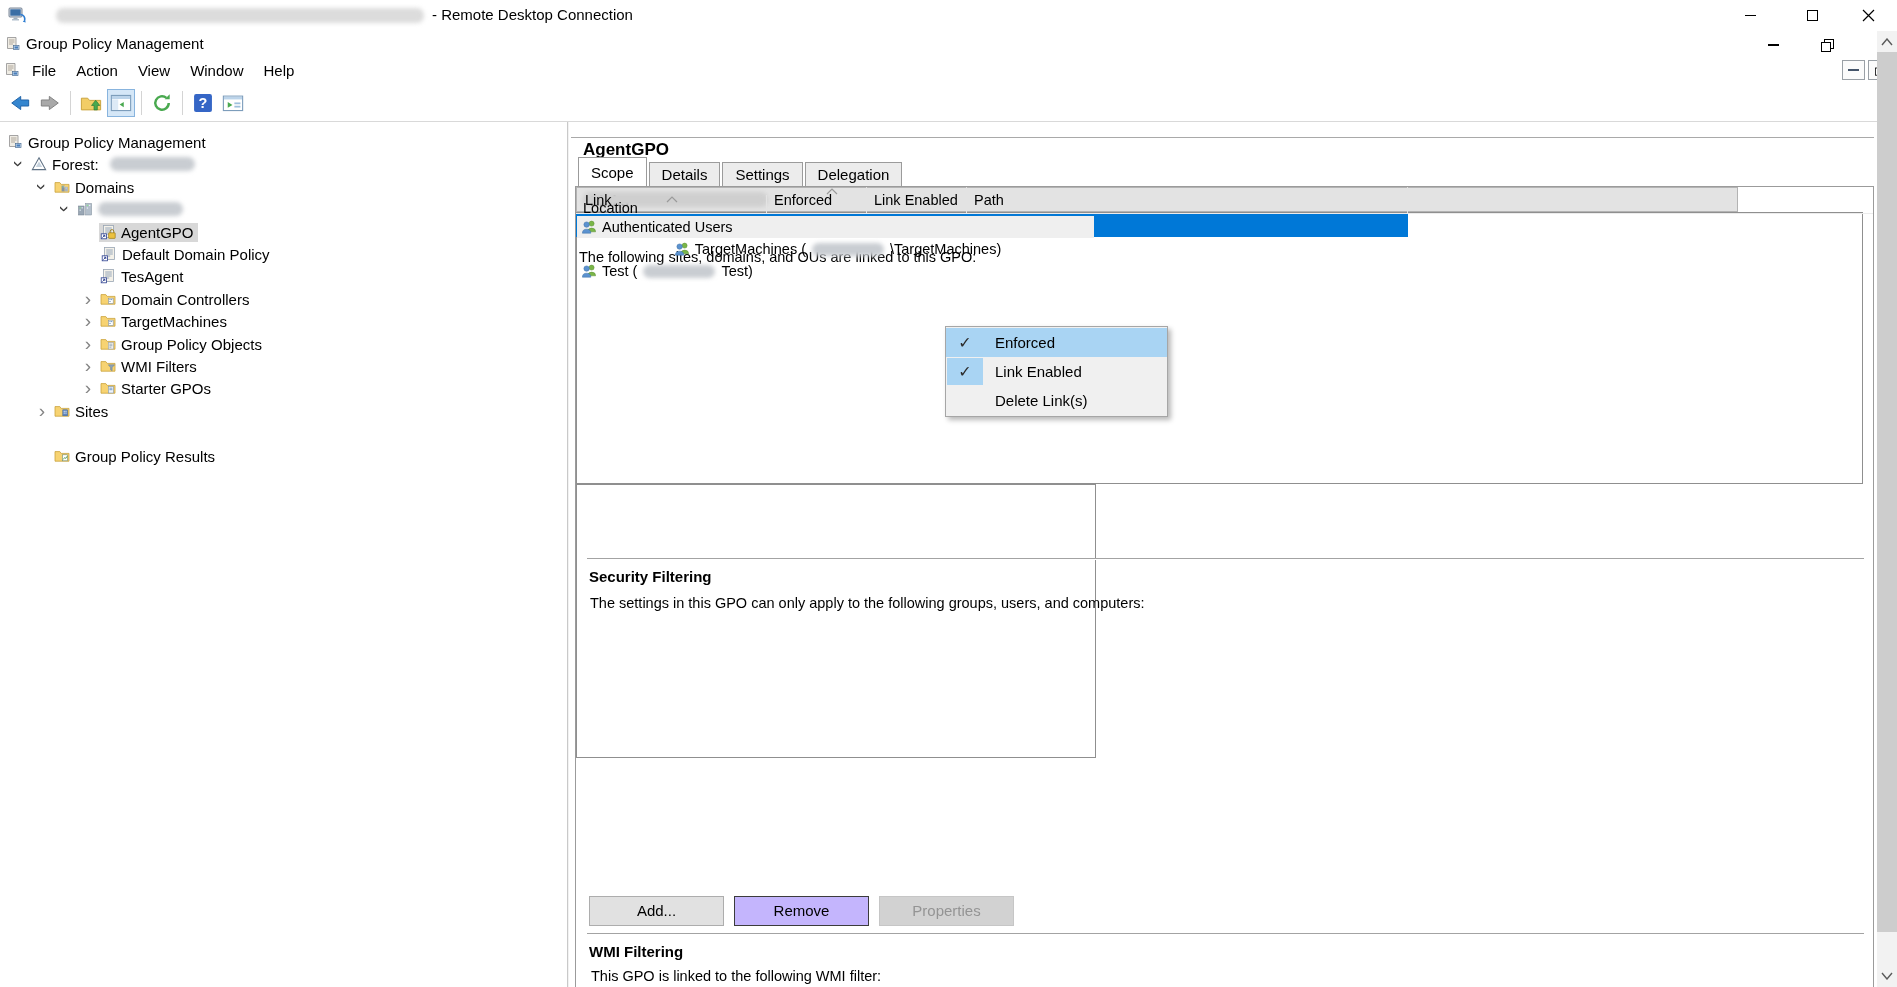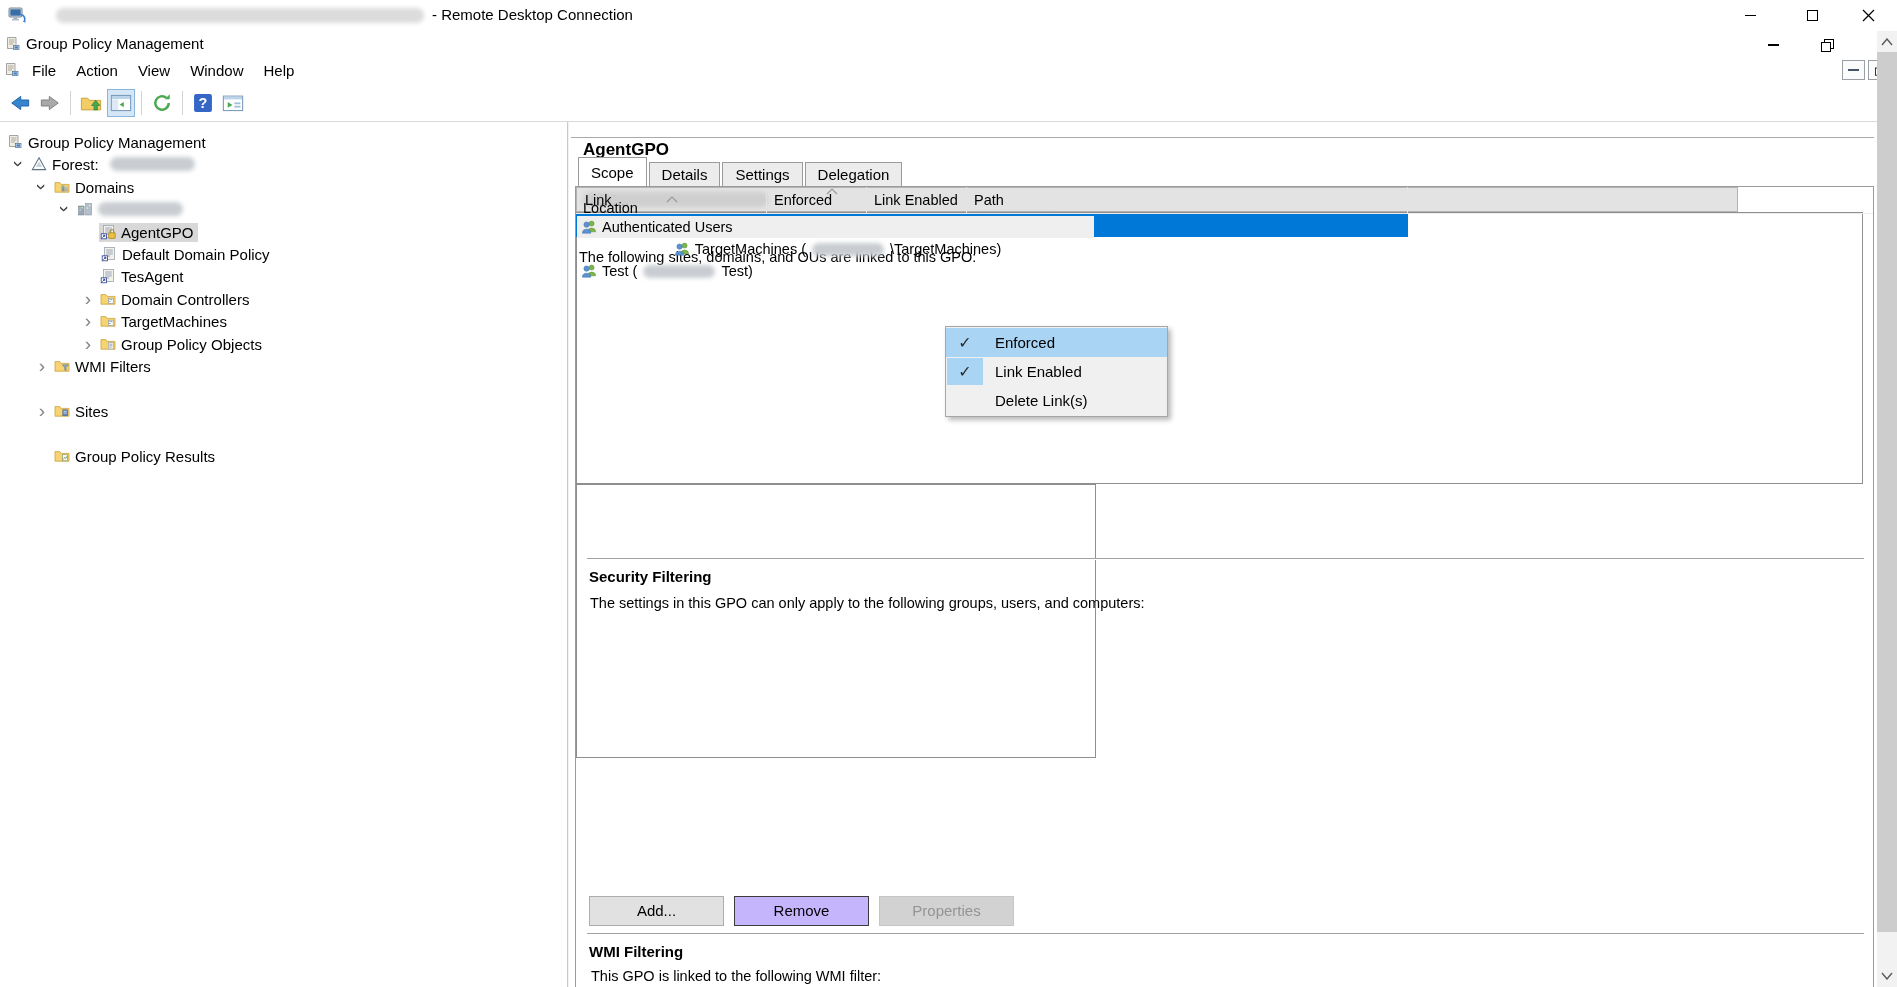--- a/index.html
+++ b/index.html
@@ -402,30 +402,43 @@
             <path d="M1 3.6h4.8l1.4 1.8H15v7.8H1z" fill="#f7d372" stroke="#c9a23c" stroke-width="0.8"></path>
             <rect x="8.6" y="7.2" width="4.6" height="5.2" fill="#fff" stroke="#8593a2" stroke-width="0.6"></rect>
             <rect x="9.5" y="8.1" width="1" height="1" fill="#4a7ebb"></rect>
             <rect x="11.2" y="8.1" width="1" height="1" fill="#4a7ebb"></rect>
             <rect x="9.5" y="10" width="1" height="1" fill="#4a7ebb"></rect>
           </svg>
         </span>
         <span>TargetMachines</span>
       </span>
     </div>
-    <div class="tree-row" style="top: 233px; padding-left: 31px;">
+    <div class="tree-row" style="top: 233px; padding-left: 77px;">
       <span class="exp closed"></span>
       <span class="node">
         <span class="tree-icon">
           <svg width="16" height="16" viewBox="0 0 16 16">
             <path d="M1 3.6h4.8l1.4 1.8H15v7.8H1z" fill="#f7d372" stroke="#c9a23c" stroke-width="0.8"></path>
             <path d="M8.3 6.8h6.2l-2.4 2.8v3.2l-1.5-1V9.6z" fill="#8ea3b8" stroke="#647c93" stroke-width="0.5"></path>
           </svg>
         </span>
         <span>WMI Filters</span>
+      </span>
+    </div>
+    <div class="tree-row" style="top: 255px; padding-left: 77px;">
+      <span class="exp closed"></span>
+      <span class="node">
+        <span class="tree-icon">
+          <svg width="16" height="16" viewBox="0 0 16 16">
+            <path d="M1 3.6h4.8l1.4 1.8H15v7.8H1z" fill="#f7d372" stroke="#c9a23c" stroke-width="0.8"></path>
+            <rect x="8.4" y="6.6" width="5" height="6.4" fill="#eef3f9" stroke="#7f96ad" stroke-width="0.6"></rect>
+            <path d="M9.4 8.2h3M9.4 9.7h3" stroke="#4a7ebb" stroke-width="0.7"></path>
+          </svg>
+        </span>
+        <span>Starter GPOs</span>
       </span>
     </div>
     <div class="tree-row" style="top: 278px; padding-left: 31px;">
       <span class="exp closed"></span>
       <span class="node">
         <span class="tree-icon">
           <svg width="16" height="16" viewBox="0 0 16 16">
             <path d="M1 3.6h4.8l1.4 1.8H15v7.8H1z" fill="#f7d372" stroke="#c9a23c" stroke-width="0.8"></path>
             <rect x="8.8" y="6.8" width="4.8" height="6" fill="#5f87c0" stroke="#3b5f94" stroke-width="0.5"></rect>
             <rect x="9.7" y="7.8" width="1" height="1" fill="#fff"></rect>

